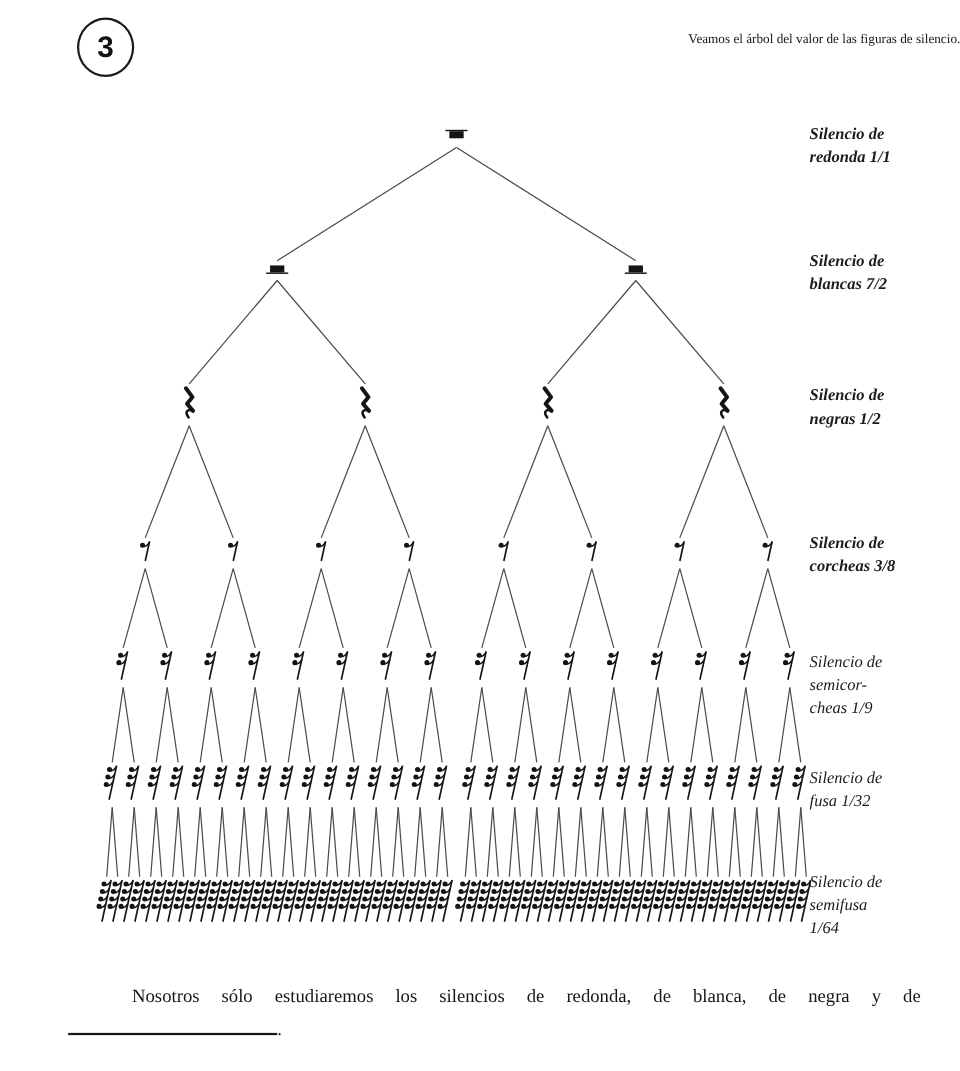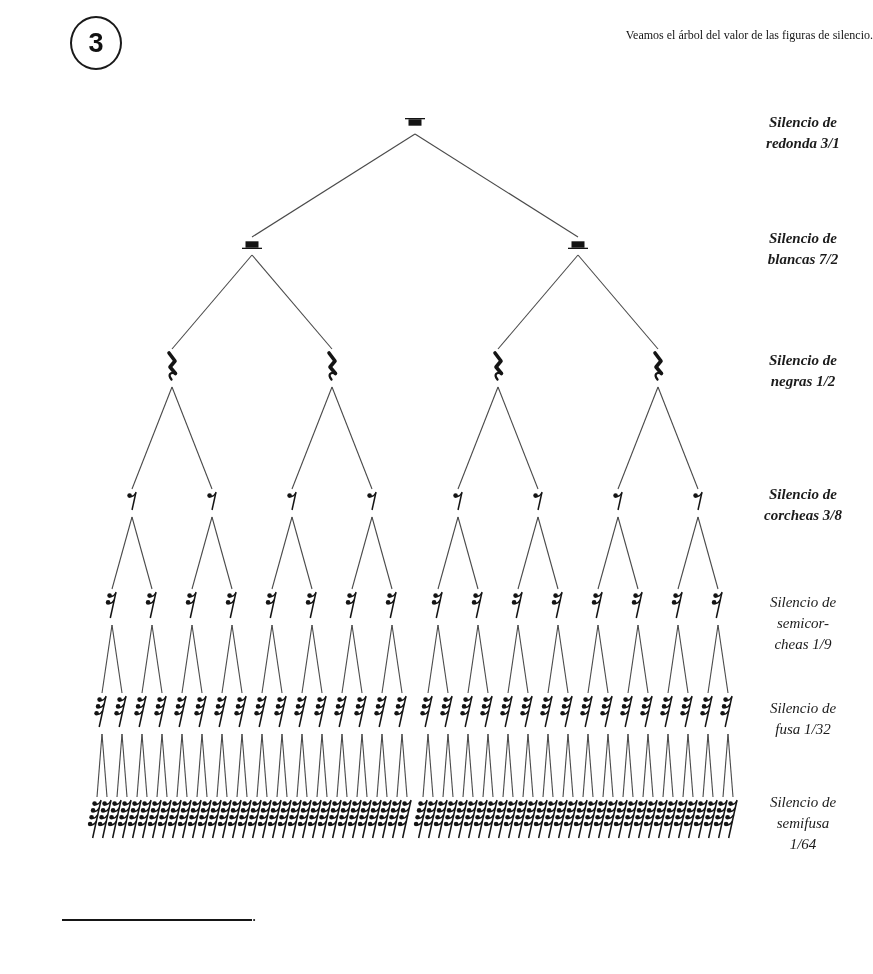--- a/index.html
+++ b/index.html
@@ -35,21 +35,20 @@
     color:#161616;
   }
   #tree-svg{
     position:absolute;
     left:0; top:0;
   }
   .lvl-label{
     position:absolute;
     left:736px;
     width:134px;
-    text-align:center;
     font-style:italic;
     font-size:15px;
     line-height:21px;
     color:#1b1b1b;
   }
   .lvl-label.bold{font-weight:700;}
   .footer{
     position:absolute;
     left:62px; top:896px;
     width:775px;
@@ -1397,21 +1396,21 @@
           <circle cx="727.588" cy="817.2" r="2.3" fill="#141414"></circle>
           <path d="M 732.292,821.4 Q 730.292,825 727.092,825.2" fill="none" stroke="#141414" stroke-width="1.4"></path>
           <circle cx="726.092" cy="824" r="2.3" fill="#141414"></circle>
         </g>
       </g>
     </svg>
 
   <div id="labels">
       <div class="lvl-label bold" style="top: 112px;">
         <div>Silencio de</div>
-        <div>redonda 3/1</div>
+        <div>redonda 1/1</div>
       </div>
       <div class="lvl-label bold" style="top: 228px;">
         <div>Silencio de</div>
         <div>blancas 7/2</div>
       </div>
       <div class="lvl-label bold" style="top: 350px;">
         <div>Silencio de</div>
         <div>negras 1/2</div>
       </div>
       <div class="lvl-label bold" style="top: 484px;">
@@ -1428,16 +1427,17 @@
         <div>fusa 1/32</div>
       </div>
       <div class="lvl-label" style="top: 792px;">
         <div>Silencio de</div>
         <div>semifusa</div>
         <div>1/64</div>
       </div>
     </div>
 
   <div class="footer">
+    <p class="f1">Nosotros sólo estudiaremos los silencios de redonda, de blanca, de negra y de</p>
     <p class="f2"><span class="blank"></span><span>.</span></p>
   </div>
 
 </div>
 
 </body></html>

